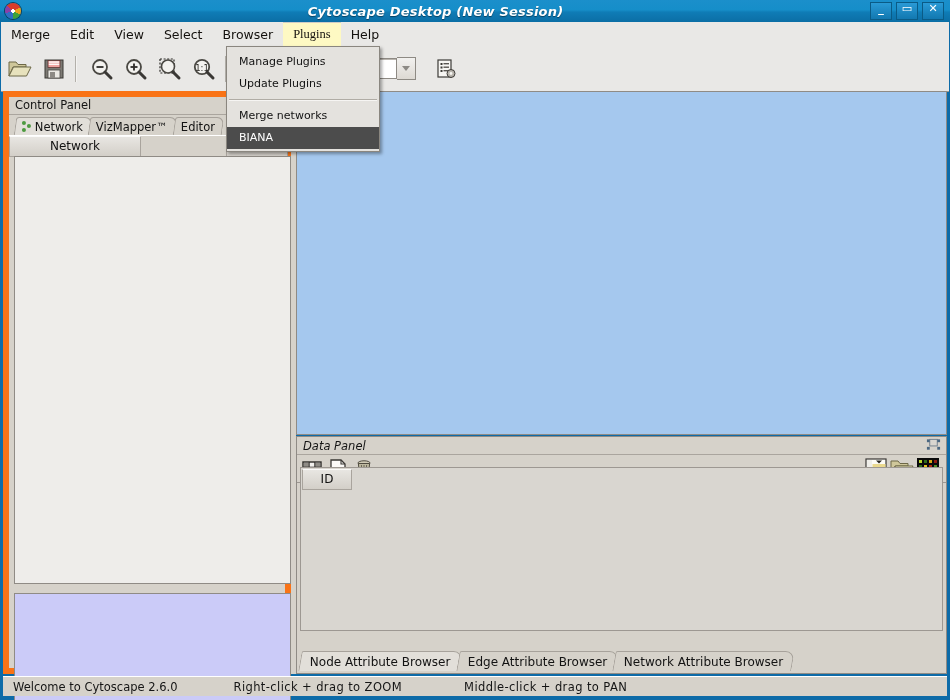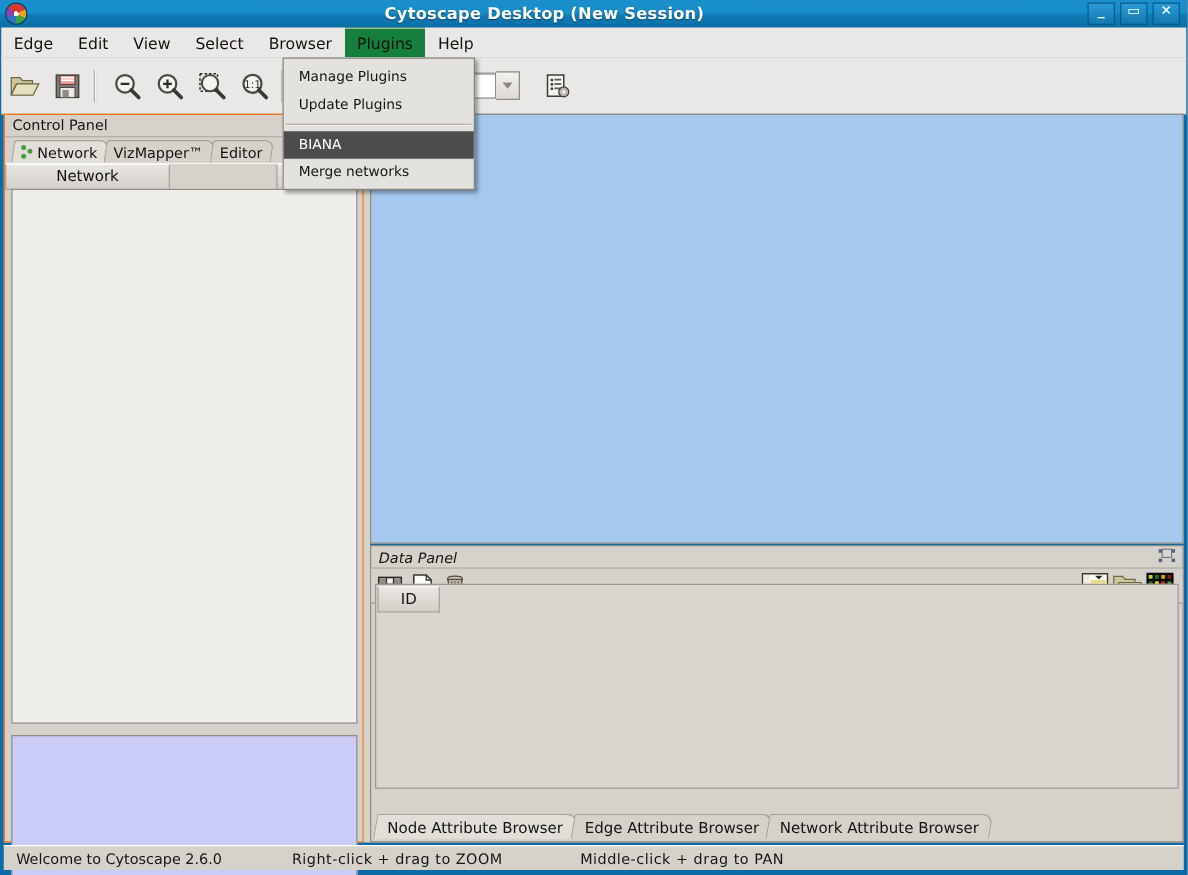--- a/index.html
+++ b/index.html
@@ -9,21 +9,21 @@
     font-size:12px;
     background:#d6d2ca;
     -webkit-font-smoothing:none;
   }
   .app{position:relative;width:950px;height:700px;background:#0d6ba8;box-sizing:border-box;}
 
   
   .titlebar{
     position:absolute;left:0;top:0;width:950px;height:22px;
     background:linear-gradient(to bottom,#1b8fcb 0%,#168ec9 45%,#0f7cb6 55%,#0b6ea5 100%);
-    display:flex;align-items:center;
+    display:flex;align-items:center;font-style:italic;
   }
   .app-icon{width:16px;height:16px;margin-left:5px;border-radius:50%;
     background:
       radial-gradient(circle at 50% 50%, #ffffff 0 18%, transparent 18%),
       conic-gradient(#d93b2b 0 18%, #e8a21c 18% 32%, #3fa23b 32% 50%, #2f6fc4 50% 70%, #8b3fa8 70% 86%, #d93b2b 86% 100%);
     box-shadow:0 0 0 1px #07415f;
   }
   .title-text{
     flex:1;text-align:center;color:#ffffff;font-weight:bold;font-size:13px;
     letter-spacing:0.2px;text-shadow:0 1px 1px rgba(0,0,0,.45);
@@ -40,21 +40,21 @@
   
   .menubar{
     position:absolute;left:1px;top:22px;width:948px;height:24px;
     background:#e9e8e6;border-bottom:1px solid #b5b2ac;
     display:flex;align-items:stretch;
   }
   .menu-item{
     padding:0 10px;display:flex;align-items:center;color:#14110e;font-size:12.5px;
     cursor:default;
   }
-  .menu-item.open{background:#15803d;box-shadow:inset 0 1px 0 #cfccc6;}
+  .menu-item.open{background:#fef9c3;box-shadow:inset 0 1px 0 #cfccc6;font-family:Liberation Serif, serif;}
 
   
   .toolbar{
     position:absolute;left:1px;top:46px;width:948px;height:45px;
     background:#e9e8e6;border-bottom:1px solid #9a968f;
     display:flex;align-items:center;
   }
   .tbtn{width:31px;height:31px;margin-left:3px;display:flex;align-items:center;justify-content:center;}
   .tsep{width:1px;height:26px;background:#b3b0aa;margin:0 6px;border-right:1px solid #f4f3f1;}
   .search-label{font-size:12px;color:#1a1a1a;margin:0 5px 0 4px;}
@@ -64,21 +64,21 @@
   }
   .search-arrow{
     width:18px;height:21px;background:linear-gradient(to bottom,#f2f1ef,#ddd9d3);
     border:1px solid #8e8a84;border-left:none;display:flex;align-items:center;justify-content:center;
   }
   .caret-dn{width:0;height:0;border-left:4px solid transparent;border-right:4px solid transparent;border-top:5px solid #8d8a85;}
 
   
   .ctrl-panel{
     position:absolute;left:3px;top:91px;width:288px;height:583px;
-    background:#d6d2ca;border:1px solid #f97316;box-sizing:border-box;
+    background:#d6d2ca;border:6px solid #f97316;box-sizing:border-box;
   }
   .ctrl-title{height:17px;line-height:17px;padding-left:6px;font-size:11.5px;color:#141414;
     background:#d6d2ca;border-bottom:1px solid #aaa59e;}
   .ctrl-tabs{height:20px;display:flex;align-items:flex-end;padding-left:6px;background:#d6d2ca;position:relative;}
   .ctab{
     height:17px;display:flex;align-items:center;padding:0 7px 0 6px;font-size:11.5px;color:#131313;
     background:#d6d2ca;border:1px solid #a7a29b;border-bottom:none;
     border-radius:3px 7px 0 0;margin-right:-2px;
     transform:skewX(-8deg);
   }
@@ -177,21 +177,21 @@
       <div class="win-btn">
         <span>▭</span>
       </div>
       <div class="win-btn">
         <span>✕</span>
       </div>
     </div>
   </div>
 
   <div class="menubar">
-    <div class="menu-item">Edge</div>
+    <div class="menu-item">Merge</div>
     <div class="menu-item">Edit</div>
     <div class="menu-item">View</div>
     <div class="menu-item">Select</div>
     <div class="menu-item">Browser</div>
     <div class="menu-item open">Plugins</div>
     <div class="menu-item">Help</div>
   </div>
 
   <div class="toolbar">
 
@@ -409,17 +409,17 @@
   <div class="statusbar">
     <div class="sb-1">Welcome to Cytoscape 2.6.0</div>
     <div class="sb-2">Right-click + drag  to  ZOOM</div>
     <div class="sb-3">Middle-click + drag  to  PAN</div>
   </div>
 
   <div class="dropdown">
     <div class="ditem">Manage Plugins</div>
     <div class="ditem">Update Plugins</div>
     <div class="dsep"></div>
+    <div class="ditem">Merge networks</div>
     <div class="ditem sel">BIANA</div>
-    <div class="ditem">Merge networks</div>
   </div>
 
 </div>
 
 </body></html>

